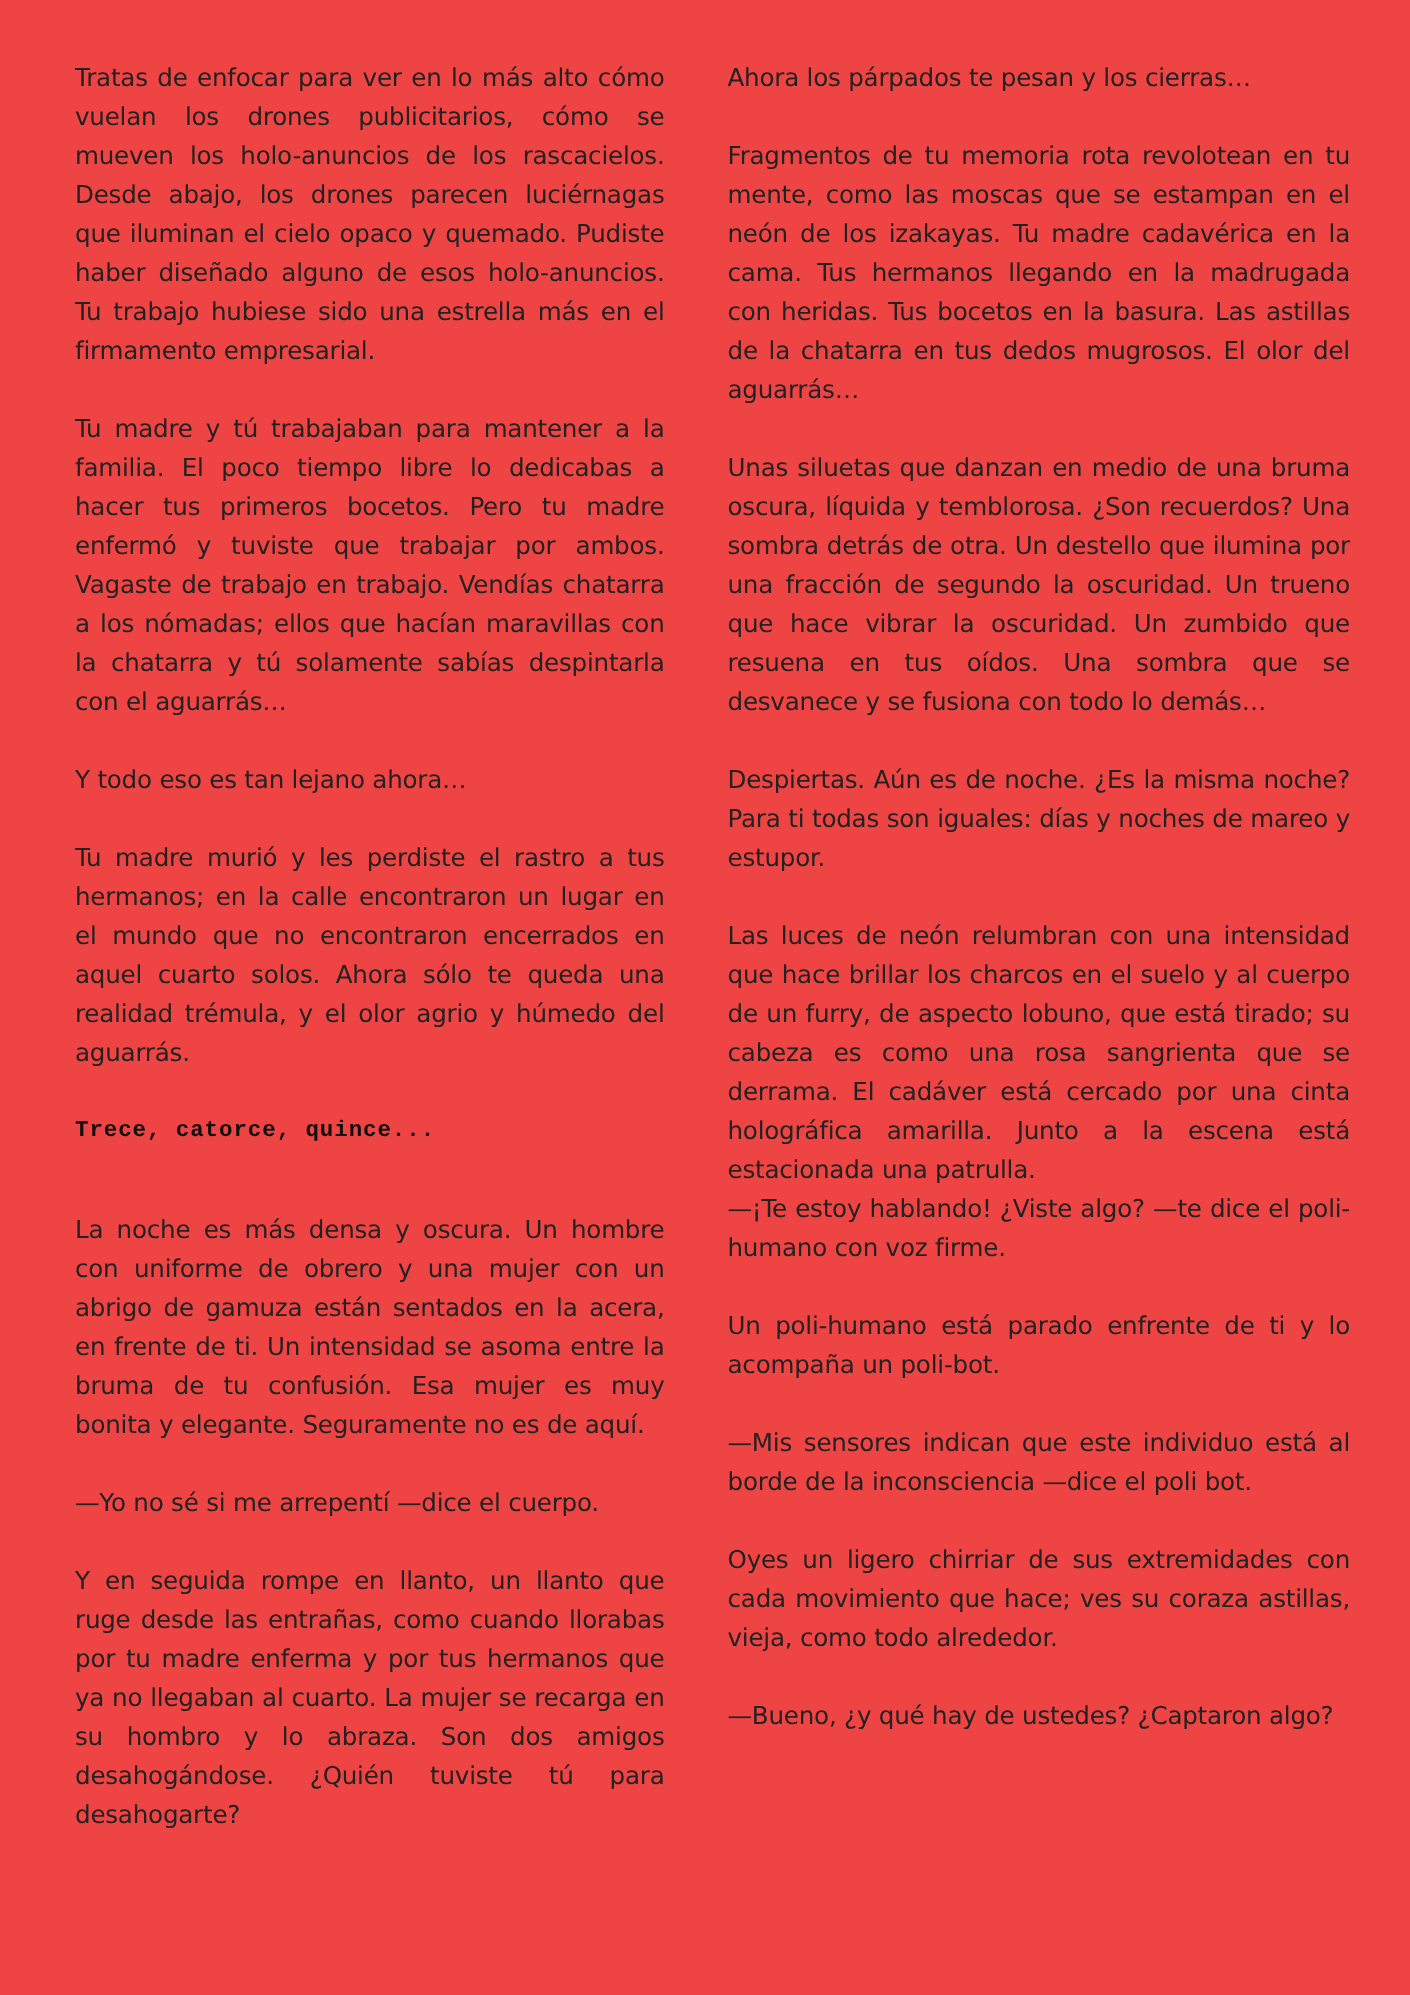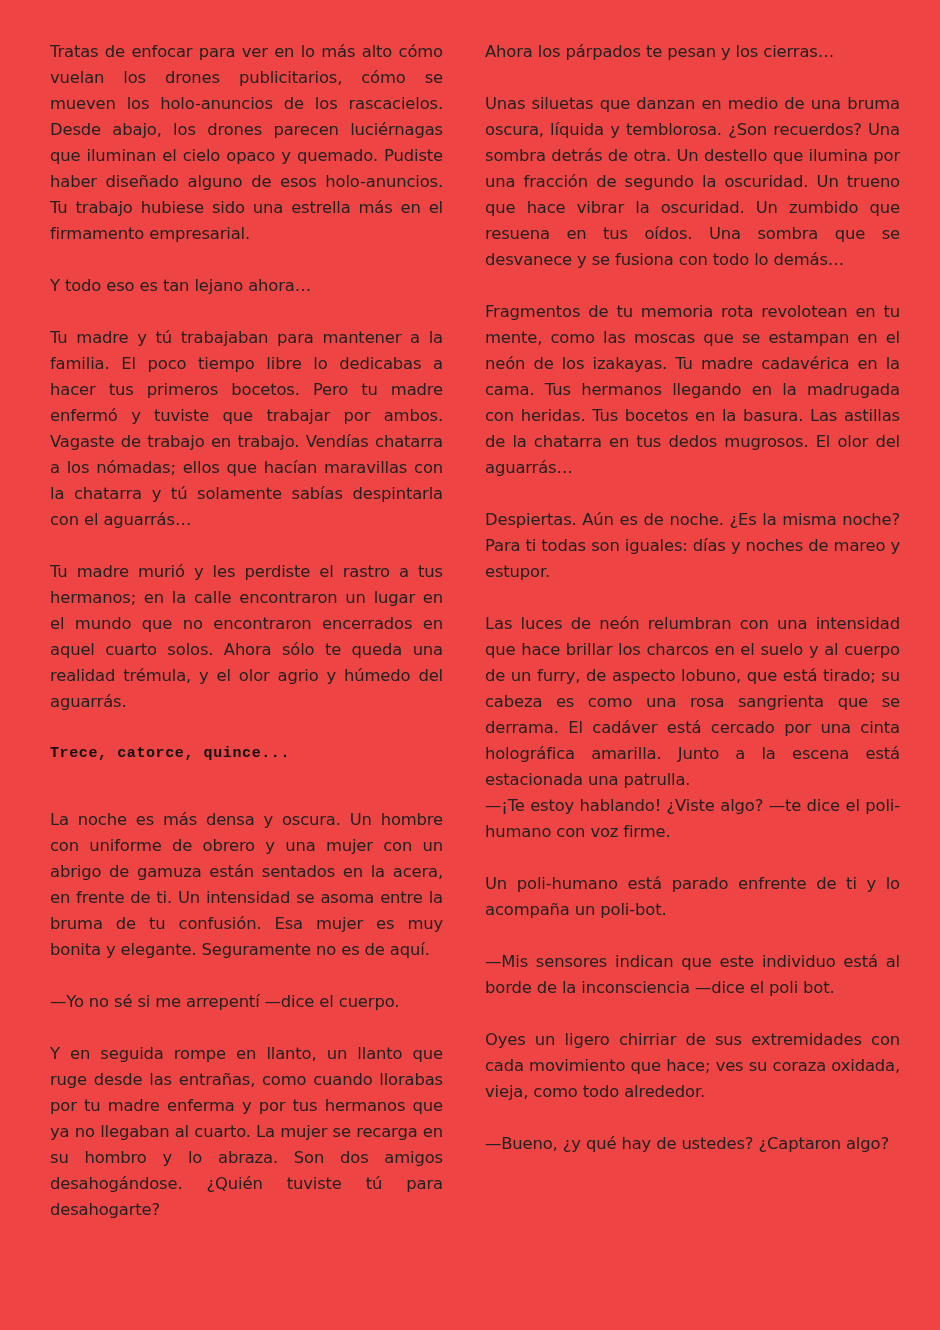--- a/index.html
+++ b/index.html
@@ -15,36 +15,36 @@
   .centered-line { font-family: "Liberation Mono", "DejaVu Sans Mono", monospace; font-weight: bold; font-size: 15px; text-align: left; margin: 12px 0 40px 0 !important; letter-spacing: 0.6px; color: #111; }
   .page-number { position: absolute; left: 0; width: 940px; top: 1340px; text-align: center; font-family: "DejaVu Serif", serif; font-weight: 900; font-size: 28px; color: #000; letter-spacing: -1px; }
 </style>
 </head>
 <body>
 
 <div class="page">
 
   <div class="col col-left">
     <p>Tratas de enfocar para ver en lo más alto cómo vuelan los drones publicitarios, cómo se mueven los holo-anuncios de los rascacielos. Desde abajo, los drones parecen luciérnagas que iluminan el cielo opaco y quemado. Pudiste haber diseñado alguno de esos holo-anuncios. Tu trabajo hubiese sido una estrella más en el firmamento empresarial.</p>
+    <p>Tu madre y tú trabajaban para mantener a la familia. El poco tiempo libre lo dedicabas a hacer tus primeros bocetos. Pero tu madre enfermó y tuviste que trabajar por ambos. Vagaste de trabajo en trabajo. Vendías chatarra a los nómadas; ellos que hacían maravillas con la chatarra y tú solamente sabías despintarla con el aguarrás…</p>
     <p>Y todo eso es tan lejano ahora…</p>
-    <p>Tu madre y tú trabajaban para mantener a la familia. El poco tiempo libre lo dedicabas a hacer tus primeros bocetos. Pero tu madre enfermó y tuviste que trabajar por ambos. Vagaste de trabajo en trabajo. Vendías chatarra a los nómadas; ellos que hacían maravillas con la chatarra y tú solamente sabías despintarla con el aguarrás…</p>
     <p>Tu madre murió y les perdiste el rastro a tus hermanos; en la calle encontraron un lugar en el mundo que no encontraron encerrados en aquel cuarto solos. Ahora sólo te queda una realidad trémula, y el olor agrio y húmedo del aguarrás.</p>
     <p class="centered-line">Trece, catorce, quince...</p>
     <p>La noche es más densa y oscura. Un hombre con uniforme de obrero y una mujer con un abrigo de gamuza están sentados en la acera, en frente de ti. Un intensidad se asoma entre la bruma de tu confusión. Esa mujer es muy bonita y elegante. Seguramente no es de aquí.</p>
     <p>—Yo no sé si me arrepentí —dice el cuerpo.</p>
     <p class="last">Y en seguida rompe en llanto, un llanto que ruge desde las entrañas, como cuando llorabas por tu madre enferma y por tus hermanos que ya no llegaban al cuarto. La mujer se recarga en su hombro y lo abraza. Son dos amigos desahogándose. ¿Quién tuviste tú para desahogarte?</p>
   </div>
 
   <div class="col col-right">
     <p>Ahora los párpados te pesan y los cierras…</p>
+    <p>Fragmentos de tu memoria rota revolotean en tu mente, como las moscas que se estampan en el neón de los izakayas. Tu madre cadavérica en la cama. Tus hermanos llegando en la madrugada con heridas. Tus bocetos en la basura. Las astillas de la chatarra en tus dedos mugrosos. El olor del aguarrás…</p>
     <p>Unas siluetas que danzan en medio de una bruma oscura, líquida y temblorosa. ¿Son recuerdos? Una sombra detrás de otra. Un destello que ilumina por una fracción de segundo la oscuridad. Un trueno que hace vibrar la oscuridad. Un zumbido que resuena en tus oídos. Una sombra que se desvanece y se fusiona con todo lo demás…</p>
-    <p>Fragmentos de tu memoria rota revolotean en tu mente, como las moscas que se estampan en el neón de los izakayas. Tu madre cadavérica en la cama. Tus hermanos llegando en la madrugada con heridas. Tus bocetos en la basura. Las astillas de la chatarra en tus dedos mugrosos. El olor del aguarrás…</p>
     <p>Despiertas. Aún es de noche. ¿Es la misma noche? Para ti todas son iguales: días y noches de mareo y estupor.</p>
     <p class="tight">Las luces de neón relumbran con una intensidad que hace brillar los charcos en el suelo y al cuerpo de un furry, de aspecto lobuno, que está tirado; su cabeza es como una rosa sangrienta que se derrama. El cadáver está cercado por una cinta holográfica amarilla. Junto a la escena está estacionada una patrulla.</p>
     <p>—¡Te estoy hablando! ¿Viste algo? —te dice el poli-humano con voz firme.</p>
     <p>Un poli-humano está parado enfrente de ti y lo acompaña un poli-bot.</p>
     <p>—Mis sensores indican que este individuo está al borde de la inconsciencia —dice el poli bot.</p>
-    <p>Oyes un ligero chirriar de sus extremidades con cada movimiento que hace; ves su coraza oxidada, vieja, como todo alrededor.</p>
+    <p>Oyes un ligero chirriar de sus extremidades con cada movimiento que hace; ves su coraza astillas, vieja, como todo alrededor.</p>
     <p class="last">—Bueno, ¿y qué hay de ustedes? ¿Captaron algo?</p>
   </div>
 
   <div class="page-number">16</div>
 </div>
 
 </body></html>

